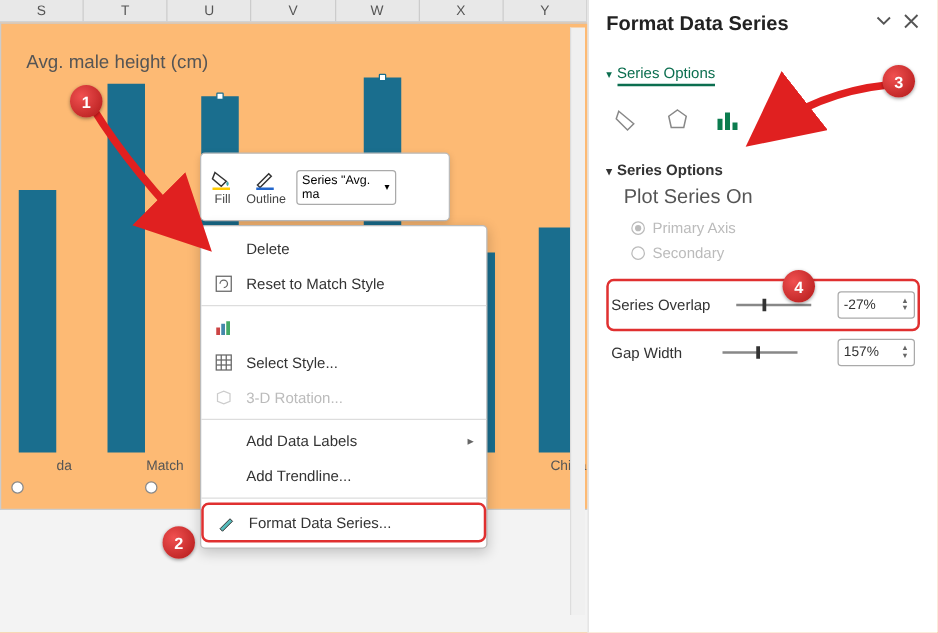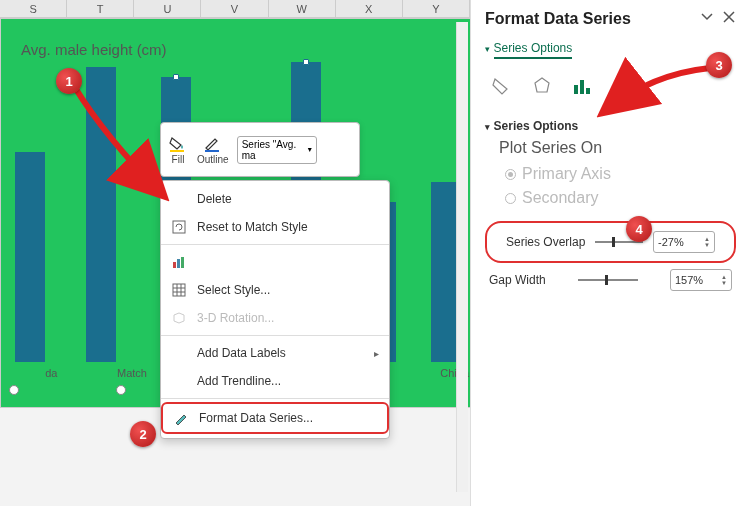--- a/index.html
+++ b/index.html
@@ -3,21 +3,21 @@
 <meta charset="utf-8">
 <style>
 * { box-sizing: border-box; margin: 0; padding: 0; font-family: "Segoe UI", Arial, sans-serif; }
 body { width: 750px; height: 506px; background: #f3f3f3; position: relative; overflow: hidden; }
 
 
 .col-headers { position: absolute; top: 0; left: 0; right: 280px; height: 18px; display: flex; background: #e8e8e8; border-bottom: 1px solid #ccc; }
 .col-h { flex: 1; text-align: center; font-size: 11px; color: #555; border-right: 1px solid #ccc; line-height: 18px; }
 
 
-.chart-area { position: absolute; top: 18px; left: 0; width: 506px; height: 390px; background: #22c55e; border: 1px solid #ccc; }
+.chart-area { position: absolute; top: 18px; left: 0; width: 506px; height: 390px; background: #fdba74; border: 1px solid #ccc; }
 .chart-title { position: absolute; top: 22px; left: 20px; font-size: 15px; color: #555; }
 .bars { position: absolute; left: 10px; right: 10px; top: 55px; bottom: 45px; }
 .bar { position: absolute; bottom: 0; width: 30px; background: #1a6e8e; }
 .bar-handle { position: absolute; width: 6px; height: 6px; border: 1px solid #1a6e8e; background: #fff; border-radius: 1px; }
 .x-labels { position: absolute; bottom: 22px; left: 10px; right: 10px; height: 18px; display: flex; }
 .x-lab { flex: 1; text-align: center; font-size: 11px; color: #555; }
 .axis-handle { position: absolute; width: 10px; height: 10px; border: 1.5px solid #888; background: #fff; border-radius: 50%; }
 
 
 .mini-toolbar { position: absolute; top: 122px; left: 160px; width: 200px; height: 55px; background: #fff; border: 1px solid #bbb; border-radius: 4px; box-shadow: 0 2px 6px rgba(0,0,0,0.15); display: flex; align-items: center; padding: 6px; gap: 8px; z-index: 5; }
@@ -29,34 +29,34 @@
 .ctx-menu { position: absolute; top: 180px; left: 160px; width: 230px; background: #fff; border: 1px solid #bbb; border-radius: 4px; box-shadow: 0 3px 10px rgba(0,0,0,0.2); padding: 4px 0; z-index: 5; }
 .ctx-item { display: flex; align-items: center; padding: 6px 10px; font-size: 12px; color: #333; gap: 10px; }
 .ctx-item.disabled { color: #bbb; }
 .ctx-icon { width: 16px; height: 16px; display: flex; align-items: center; justify-content: center; }
 .ctx-sep { height: 1px; background: #ddd; margin: 3px 0; }
 .ctx-arrow { margin-left: auto; font-size: 10px; color: #666; }
 .highlight-box { border: 2px solid #e03030; border-radius: 6px; }
 
 
 .panel { position: absolute; top: 0; right: 0; width: 280px; height: 506px; background: #fff; border-left: 1px solid #ddd; padding: 10px 14px; }
-.panel-header { display: flex; justify-content: space-between; align-items: center; margin-bottom: 10px; }
+.panel-header { display: flex; justify-content: space-between; align-items: center; margin-bottom: 20px; }
 .panel-title { font-size: 16px; font-weight: 600; color: #222; }
 .panel-close { display: flex; gap: 8px; }
 .tab-link { font-size: 12px; color: #0b6e4f; border-bottom: 2px solid #0b6e4f; padding-bottom: 2px; display: inline-block; margin-bottom: 14px; }
 .chev-tab { font-size: 9px; color: #0b6e4f; margin-right: 4px; }
 .icon-row { display: flex; gap: 14px; margin-bottom: 20px; padding-left: 4px; }
 .icon-btn { width: 26px; height: 26px; display: flex; align-items: center; justify-content: center; }
 .section-head { font-size: 12px; font-weight: 600; color: #333; margin-bottom: 6px; }
 .sub-label { font-size: 16px; color: #555; margin-bottom: 8px; padding-left: 14px; }
-.radio-row { display: flex; align-items: center; gap: 6px; padding-left: 20px; font-size: 16px; color: #bbb; margin-bottom: 6px; }
+.radio-row { display: flex; align-items: center; gap: 6px; padding-left: 20px; font-size: 12px; color: #bbb; margin-bottom: 6px; }
 .radio-dot { width: 11px; height: 11px; border: 1px solid #bbb; border-radius: 50%; display: flex; align-items: center; justify-content: center; }
 .radio-dot.sel::after { content: ""; width: 5px; height: 5px; background: #bbb; border-radius: 50%; }
 .slider-row { display: flex; align-items: center; justify-content: space-between; padding: 6px 4px; font-size: 12px; color: #333; gap: 10px; }
-.slider-row.boxed { border: 2px solid #e03030; border-radius: 16px; padding: 8px 19px; }
+.slider-row.boxed { border: 2px solid #e03030; border-radius: 6px; padding: 8px 2px; }
 .slider-trk { flex: 1; max-width: 60px; height: 2px; background: #888; position: relative; }
 .slider-thumb { position: absolute; top: -4px; width: 3px; height: 10px; background: #333; }
 .spin-box { display: flex; align-items: center; border: 1px solid #aaa; border-radius: 3px; height: 22px; width: 62px; justify-content: space-between; padding: 0 4px; font-size: 11px; }
 .spin-arrows { display: flex; flex-direction: column; font-size: 6px; line-height: 6px; color: #666; }
 
 
 .badge { position: absolute; width: 26px; height: 26px; background: radial-gradient(circle at 35% 35%, #f05050, #b01818); border-radius: 50%; color: #fff; font-size: 13px; font-weight: bold; display: flex; align-items: center; justify-content: center; box-shadow: 0 1px 3px rgba(0,0,0,0.4); z-index: 10; }
 .arrow-svg { position: absolute; z-index: 8; pointer-events: none; }
 .scrollbar { position: absolute; right: 282px; top: 22px; width: 12px; height: 470px; background: #f0f0f0; border-left: 1px solid #ddd; }
 

